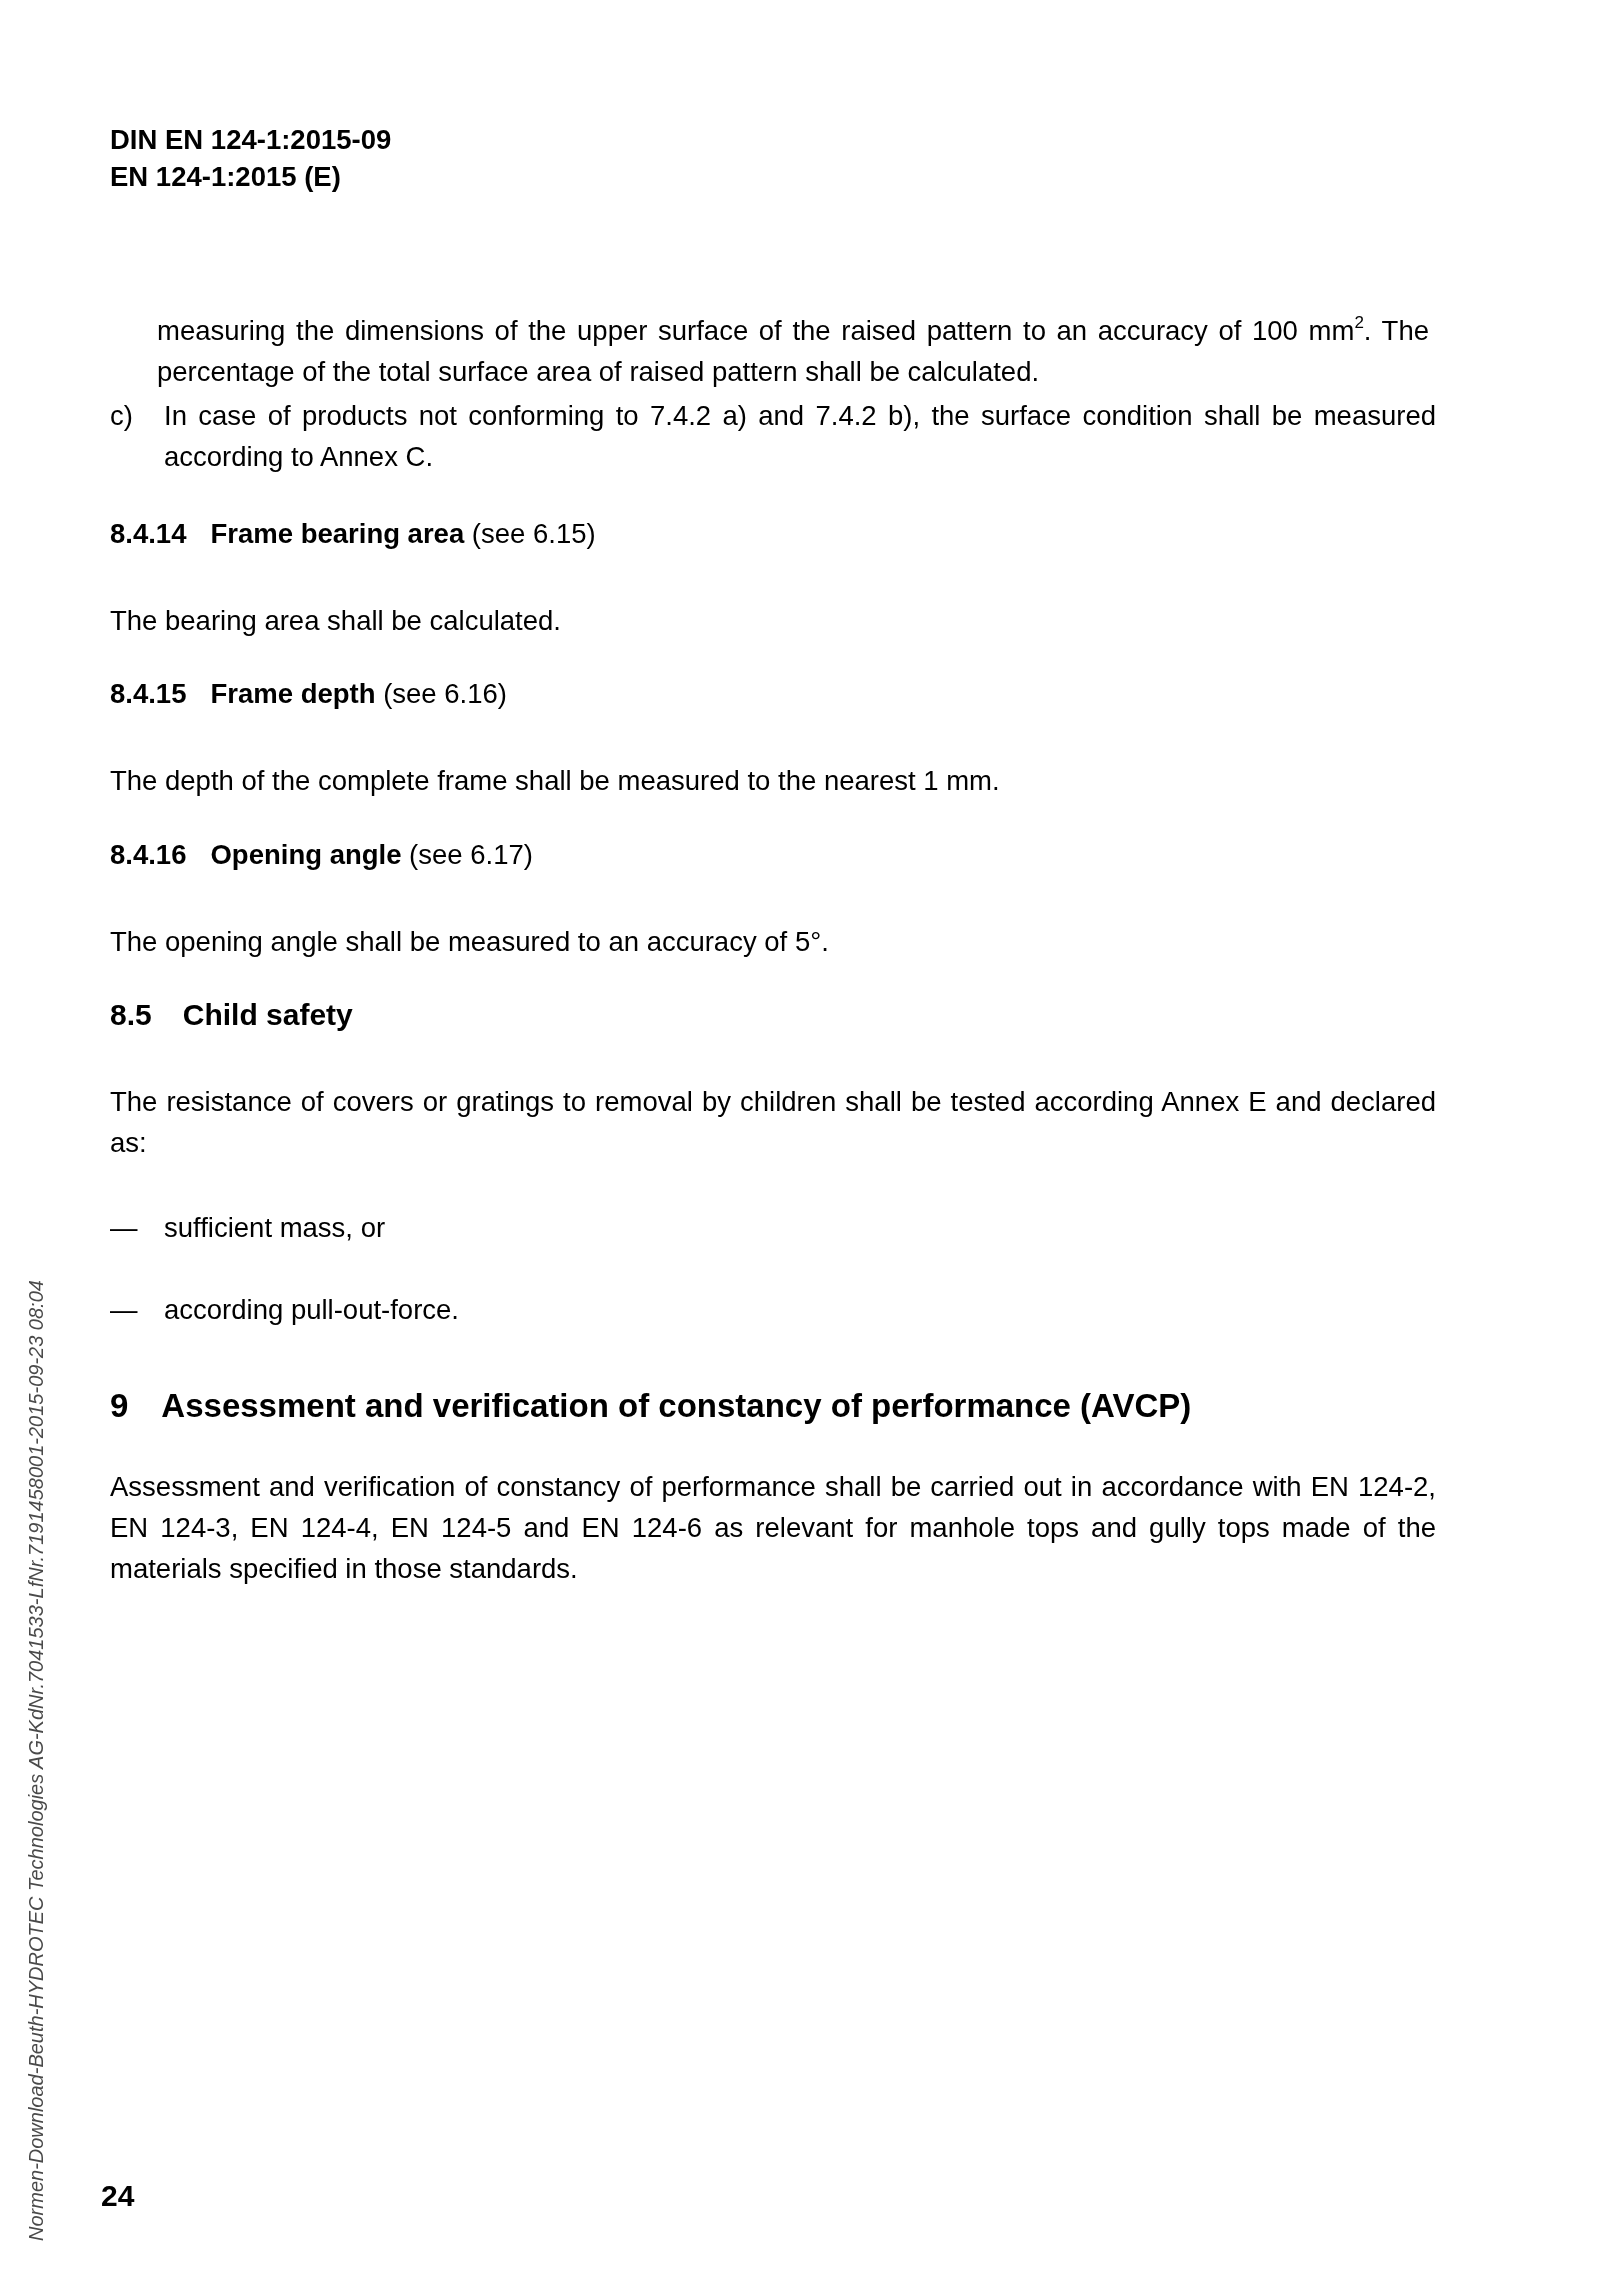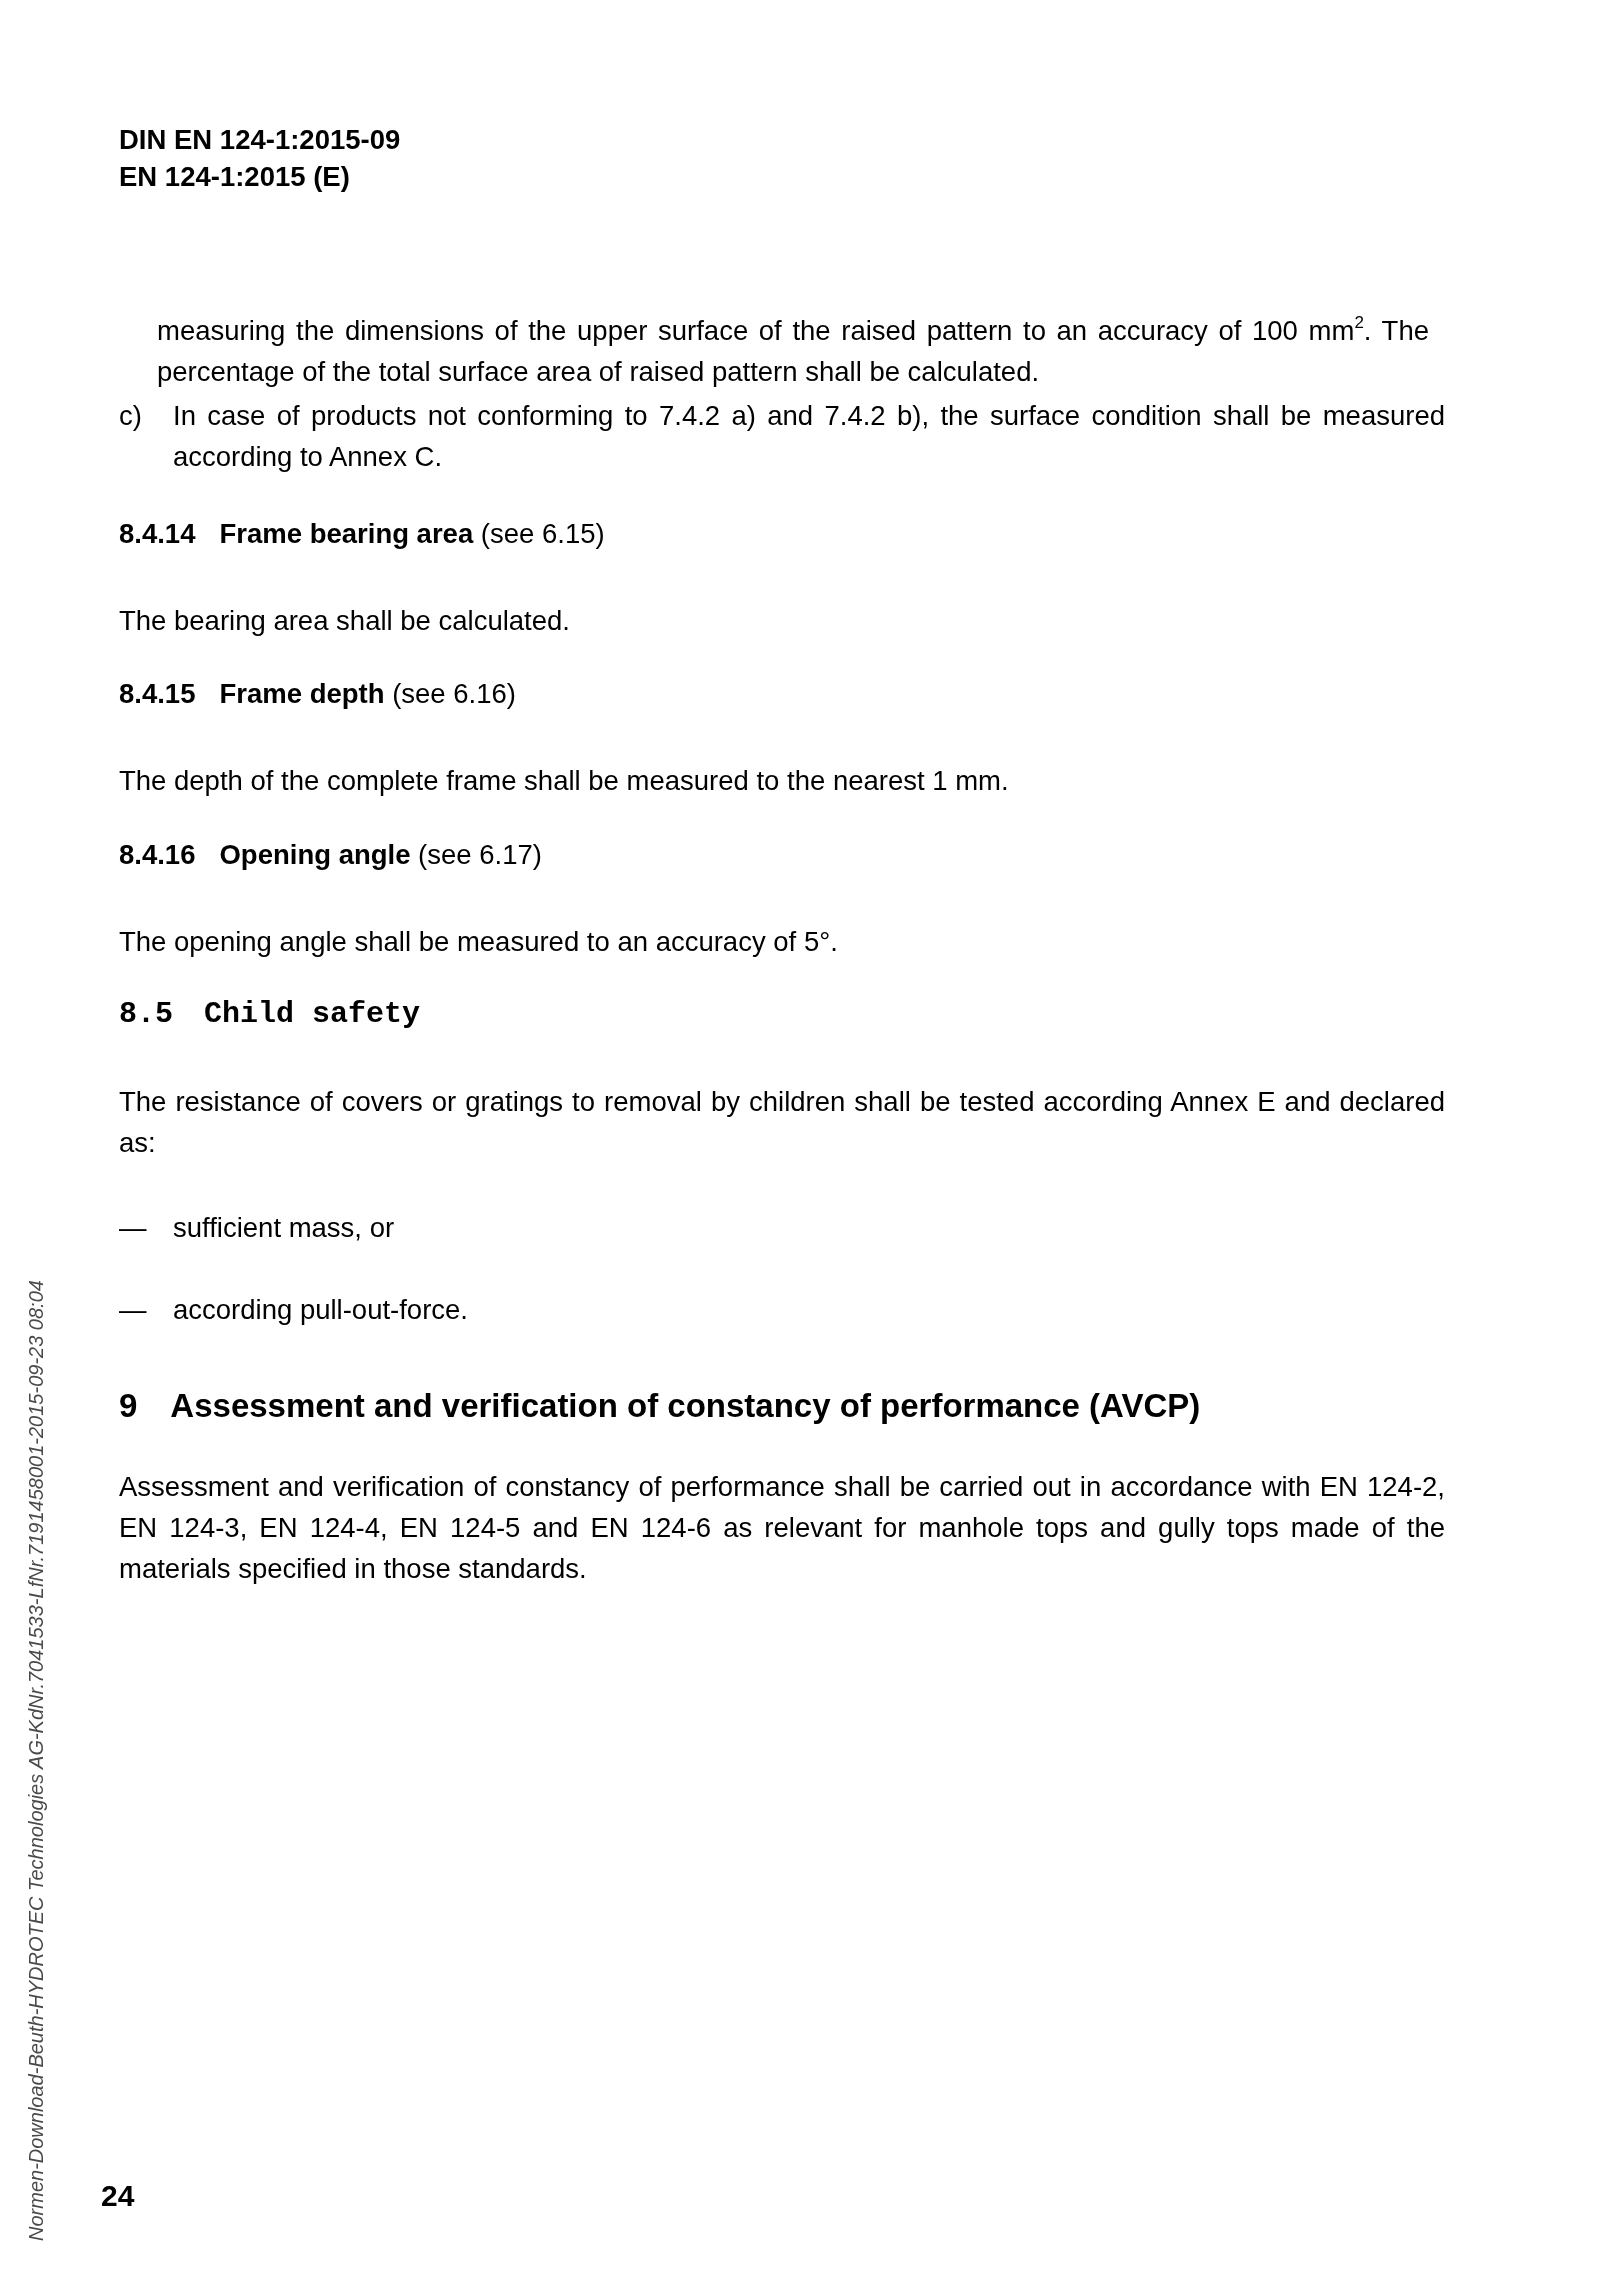--- a/index.html
+++ b/index.html
@@ -7,21 +7,21 @@
   html, body { background: #ffffff; }
   .page {
     position: relative;
     width: 1623px;
     height: 2295px;
     background: #ffffff;
     font-family: "Liberation Sans", sans-serif;
     color: #000000;
     overflow: hidden;
   }
-  .abs { position: absolute; left: 119px; }
+  .abs { position: absolute; left: 110px; }
 
   
   .doc-header { top: 121px; font-size: 27.5px; font-weight: bold; line-height: 37px; }
 
   
   .para {
     font-size: 27.5px;
     line-height: 41px;
     width: 1326px;
   }
@@ -47,21 +47,21 @@
     margin-left: 54px;
     font-size: 27.5px;
     line-height: 41px;
   }
 
   
   .h3 { font-size: 27.5px; font-weight: bold; line-height: 34px; white-space: nowrap; }
   .h3 .num { margin-right: 24px; }
   .h3 .suffix { font-weight: normal; }
 
-  .h2 { font-size: 30px; font-weight: bold; line-height: 37px; white-space: nowrap; font-family: Liberation Mono, monospace; }
+  .h2 { font-size: 30px; font-weight: bold; line-height: 37px; white-space: nowrap; }
   .h2 .num { margin-right: 31px; }
 
   .h1 { font-size: 33px; font-weight: bold; line-height: 39px; white-space: nowrap; margin-top: 15px; }
   .h1 .num { margin-right: 33px; }
 
   
   .watermark {
     position: absolute;
     left: 23.6px;
     top: 2241px;

